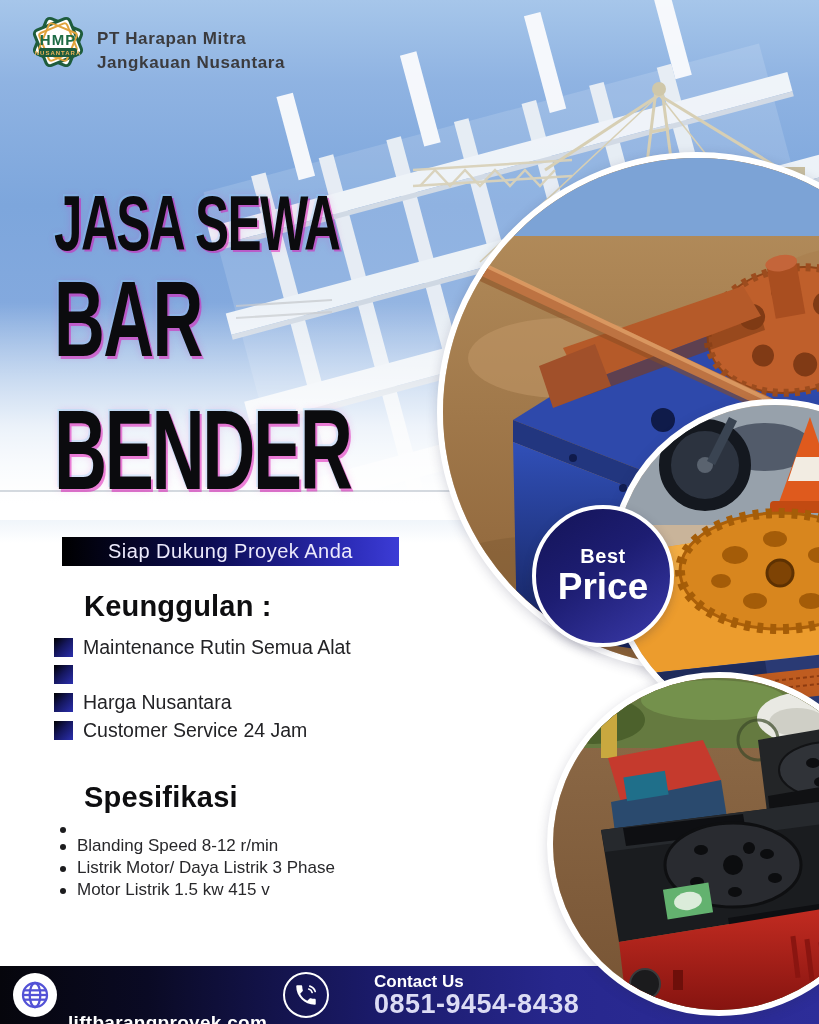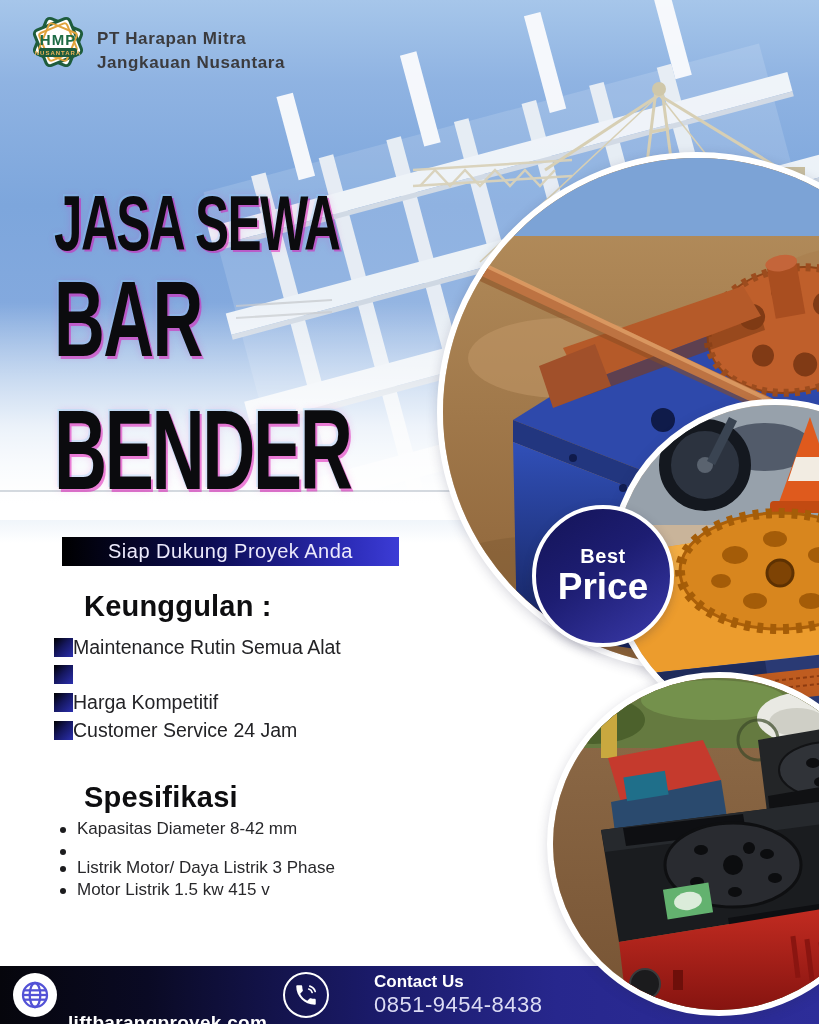--- a/index.html
+++ b/index.html
@@ -27,21 +27,21 @@
 
   .tagline{position:absolute;left:62px;top:537px;width:337px;height:29px;line-height:29px;
     text-align:center;color:#eceafc;font-size:20px;letter-spacing:.5px;
     background:linear-gradient(90deg,#000 0%,#0c0c55 45%,#2c2cb8 85%,#3c3cd6 100%);}
 
   .h2{position:absolute;left:54px;font-size:29px;font-weight:bold;color:#0e0e10;letter-spacing:.2px;margin-left:30px;}
   .h2.keunggulan{top:590px;}
   .h2.spesifikasi{top:781px;}
 
   ul.features{position:absolute;left:54px;top:637px;margin:0;padding:0;list-style:none;}
-  ul.features li{display:flex;align-items:center;margin-bottom:8px;}
+  ul.features li{display:flex;align-items:center;gap:10px;margin-bottom:8px;}
   .sq{width:19px;height:19px;flex:0 0 19px;background:linear-gradient(135deg,#000 0%,#15175e 45%,#2b2fae 100%);}
   ul.features .txt{font-size:19.5px;color:#232326;line-height:20px;}
 
   ul.specs{position:absolute;left:60px;top:821px;margin:0;padding:0;list-style:none;}
   ul.specs li{display:flex;align-items:flex-start;gap:11px;margin-bottom:5px;}
   .dot{width:6px;height:6px;border-radius:50%;background:#1c1c1e;margin-top:6px;flex:0 0 6px;}
   ul.specs .txt{font-size:17px;color:#28282b;line-height:16.8px;}
 
   
   .circle{position:absolute;border-radius:50%;border:6px solid #fff;overflow:hidden;
@@ -62,21 +62,21 @@
   footer{position:absolute;left:0;top:966px;width:819px;height:58px;z-index:5;
     background:linear-gradient(90deg,#06060c 0%,#0a0a24 18%,#1a1a68 45%,#27278d 68%,#2d2d99 100%);}
   .globe-wrap{position:absolute;left:13px;top:7px;width:44px;height:44px;border-radius:50%;
     background:#fff;display:flex;align-items:center;justify-content:center;}
   .site{position:absolute;left:68px;top:0;height:58px;line-height:58px;color:#fff;
     font-size:19px;font-weight:bold;letter-spacing:.3px;margin-top:28px;}
   .phone-wrap{position:absolute;left:283px;top:6px;width:46px;height:46px;border-radius:50%;
     border:2.5px solid #fff;box-sizing:border-box;display:flex;align-items:center;justify-content:center;}
   .contact{position:absolute;left:340px;top:6px;color:#fff;margin-left:34px;}
   .contact .c1{font-size:17px;font-weight:bold;line-height:20px;}
-  .contact .c2{font-size:22px;font-weight:400;color:#dcdcf4;line-height:25px;letter-spacing:.5px;}
+  .contact .c2{font-size:27px;font-weight:700;color:#dcdcf4;line-height:25px;letter-spacing:.5px;}
 </style>
 </head>
 <body>
 
 <div class="poster">
 
   <svg class="bg-svg" width="819" height="520" viewBox="0 0 819 520">
     <g opacity="0.93" transform="rotate(-15 520 330)">
       <rect x="250" y="115" width="575" height="365" fill="#ffffff" opacity="0.15"></rect>
       <rect x="345" y="42" width="17" height="86" fill="#fdfdfe"></rect>
@@ -150,36 +150,36 @@
   <ul class="features">
     <li>
         <span class="sq"></span>
         <span class="txt">Maintenance Rutin Semua Alat</span>
       </li>
     <li>
         <span class="sq"></span>
       </li>
     <li>
         <span class="sq"></span>
-        <span class="txt">Harga Kompetitif</span>
+        <span class="txt">Harga Nusantara</span>
       </li>
     <li>
         <span class="sq"></span>
         <span class="txt">Customer Service 24 Jam</span>
       </li>
   </ul>
 
   <div class="h2 spesifikasi">Spesifikasi</div>
   <ul class="specs">
     <li>
         <span class="dot"></span>
-        <span class="txt">Kapasitas Diameter 8-42 mm</span>
       </li>
     <li>
         <span class="dot"></span>
+        <span class="txt">Blanding Speed 8-12 r/min</span>
       </li>
     <li>
         <span class="dot"></span>
         <span class="txt">Listrik Motor/ Daya Listrik 3 Phase</span>
       </li>
     <li>
         <span class="dot"></span>
         <span class="txt">Motor Listrik 1.5 kw 415 v</span>
       </li>
   </ul>

